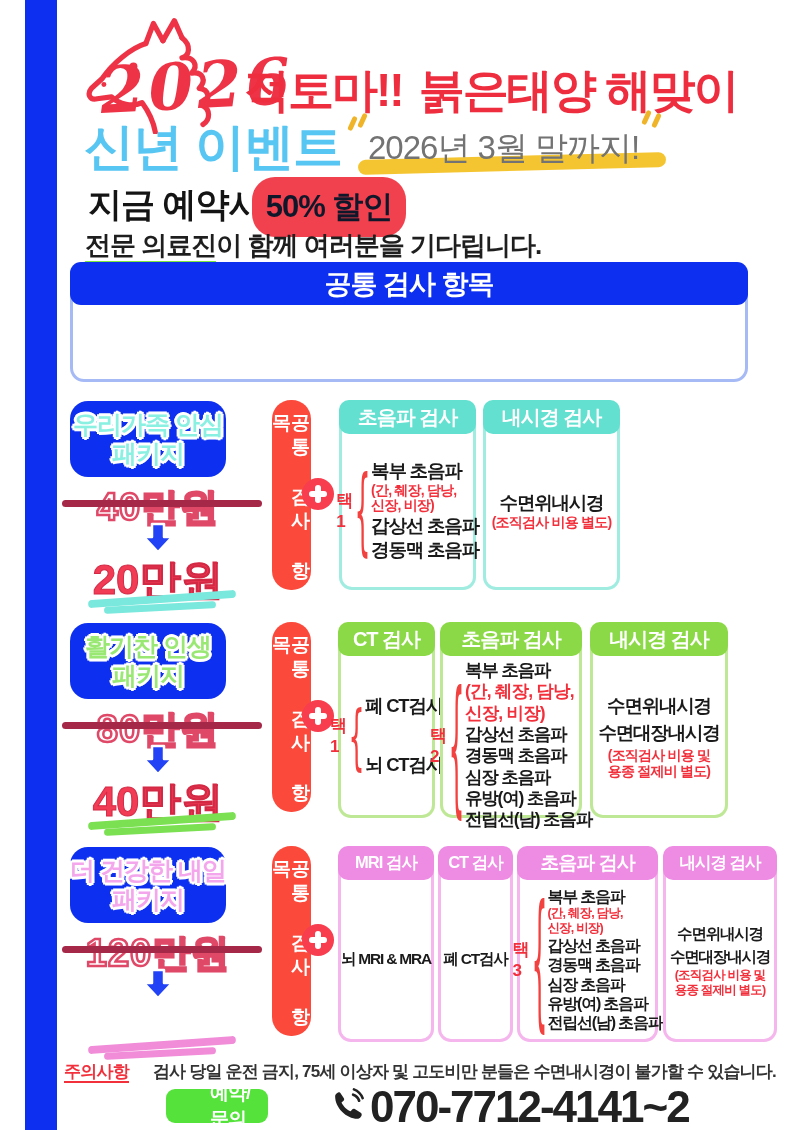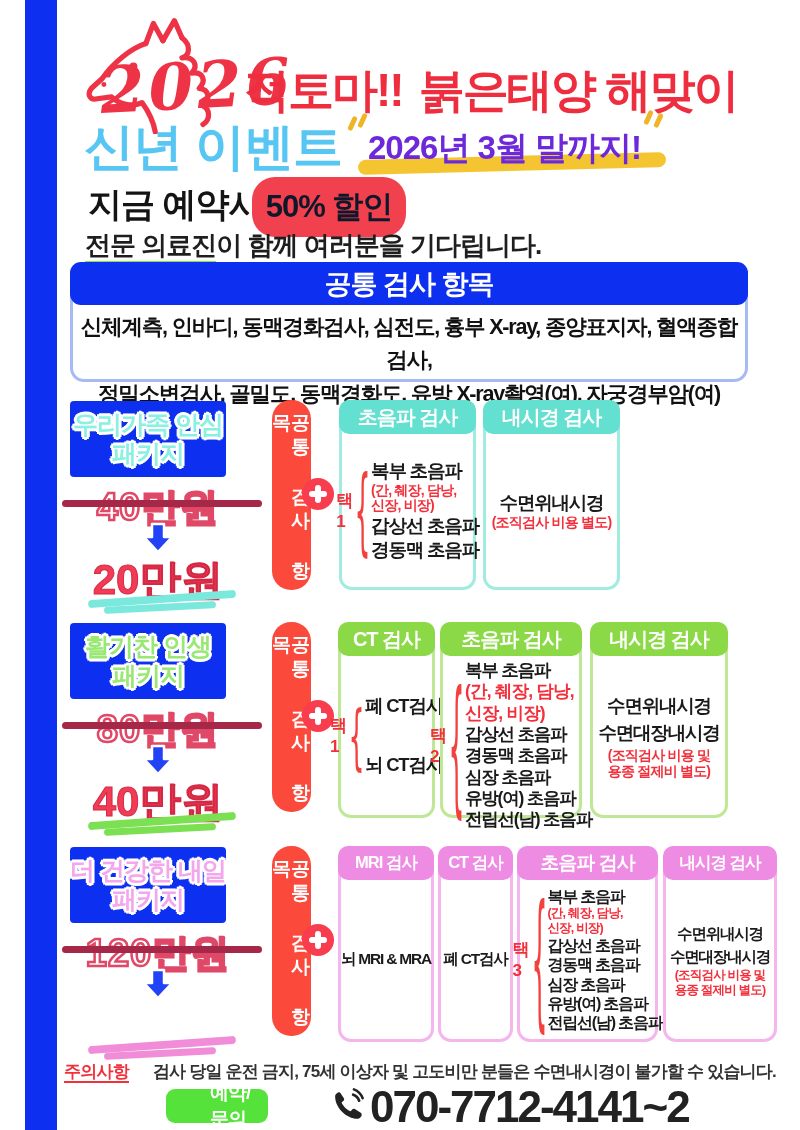--- a/index.html
+++ b/index.html
@@ -11,21 +11,21 @@
   .stripe { position:absolute; left:25px; top:0; width:32px; height:1130px; background:#0c2ff0; }
 
   
   .horse { position:absolute; left:76px; top:14px; }
   .year { position:absolute; left:100px; top:48px; font-family:"DejaVu Serif",serif; font-style:italic; font-weight:bold; font-size:64px; color:#ee3347; letter-spacing:4px; transform:rotate(-3deg); }
   .main-title { position:absolute; left:244px; top:60px; width:520px; font-size:46px; font-weight:800; color:#ee2d3f; letter-spacing:-2px; white-space:nowrap; }
   .main-title .gap { display:inline-block; width:16px; }
   .event-title { position:absolute; left:84px; top:114px; font-size:50px; font-weight:800; color:#58c6f2; letter-spacing:-1px; }
   .deadline-wrap { position:absolute; left:368px; top:126px; }
   .deadline-swoosh { position:absolute; left:-10px; top:30px; width:308px; height:15px; background:#f5c531; border-radius:8px; transform:rotate(-1.5deg); }
-  .deadline-text { position:relative; font-size:33px; font-weight:700; color:#6d28d9; letter-spacing:-1px; white-space:nowrap; }
+  .deadline-text { position:relative; font-size:33px; font-weight:400; color:#737373; letter-spacing:-1px; white-space:nowrap; }
   .q { position:absolute; width:5px; height:15px; background:#f0b428; border-radius:3px; }
   .q1a { left:-18px; top:-10px; transform:rotate(24deg); }
   .q1b { left:-8px;  top:-13px; transform:rotate(24deg); }
   .q2a { right:-10px; top:-16px; transform:rotate(24deg); }
   .q2b { right:-20px; top:-13px; transform:rotate(24deg); }
 
   .promo { position:absolute; left:88px; top:182px; font-size:34px; font-weight:800; color:#141414; letter-spacing:-1px; }
   .discount-badge { position:absolute; left:252px; top:177px; width:154px; height:60px; background:#f2414e; border-radius:23px; color:#0f172a; font-size:31px; font-weight:800; display:flex; align-items:center; justify-content:center; letter-spacing:-1px; }
   .tagline { position:absolute; left:85px; top:228px; font-size:26px; font-weight:700; color:#1e1e1e; letter-spacing:-1px; }
   .tagline .em { border-bottom:6px solid #7ce83c; padding-bottom:1px; }
@@ -34,21 +34,21 @@
   .common-box { position:absolute; left:70px; top:262px; width:678px; height:120px; border:3px solid #a6baf6; border-radius:14px; background:#fff; }
   .common-head { position:absolute; left:-3px; right:-3px; top:-3px; height:43px; background:#0c2ff0; border-radius:11px; color:#fff; font-size:27px; font-weight:800; display:flex; align-items:center; justify-content:center; letter-spacing:-1px; }
   .common-body { position:absolute; top:46px; left:0; right:0; text-align:center; font-size:21.5px; font-weight:800; color:#111; letter-spacing:-1.2px; line-height:1.55; }
 
   
   .row { position:absolute; left:0; right:0; }
   .row1 { top:396px; height:206px; --accent:#63e0d0; --border:#a0ece0; --title:#8af0e2; --swoosh:#7ae8dc; }
   .row2 { top:618px; height:200px; --accent:#8cd948; --border:#bfe896; --title:#9ae874; --swoosh:#7be052; }
   .row3 { top:842px; height:205px;text-decoration:underline; --accent:#ee8ce4; --border:#f4b6ec; --title:#f4a6ec; --swoosh:#f08cd8; }
 
-  .pkg-box { position:absolute; left:70px; top:5px; width:156px; height:76px; background:#0c2ff0; border-radius:4px; display:flex; flex-direction:column; align-items:center; justify-content:center; line-height:1.15; }
+  .pkg-box { position:absolute; left:70px; top:5px; width:156px; height:76px; background:#0c2ff0; border-radius:18px; display:flex; flex-direction:column; align-items:center; justify-content:center; line-height:1.15; }
   .pkg-box span { font-size:25px; font-weight:800; letter-spacing:-1px; color:var(--title);
       text-shadow:-2px -2px 0 #fff,2px -2px 0 #fff,-2px 2px 0 #fff,2px 2px 0 #fff,0 -3px 0 #fff,0 3px 0 #fff,-3px 0 0 #fff,3px 0 0 #fff; }
 
   .old-price { position:absolute; left:70px; top:86px; width:176px; text-align:center; font-size:38px; font-weight:800; letter-spacing:1px; color:#fff; -webkit-text-stroke:2.5px #e04868; }
   .strike { position:absolute; left:62px; top:104px; width:200px; height:7px; background:#a62848; border-radius:4px; }
   .arrow { position:absolute; left:140px; top:124px; }
   .new-price { position:absolute; left:70px; top:156px; width:176px; text-align:center; font-size:42px; font-weight:800; letter-spacing:0px; color:#f23b55; -webkit-text-stroke:1px #d42945; }
   .swoosh1 { position:absolute; left:88px; top:199px; width:148px; height:8px; background:var(--swoosh); border-radius:5px; transform:rotate(-4deg); }
   .swoosh2 { position:absolute; left:104px; top:208px; width:112px; height:7px; background:var(--swoosh); border-radius:5px; transform:rotate(-3deg); }
 
@@ -126,24 +126,20 @@
     <div class="q q1b"></div>
     <div class="q q2a"></div>
     <div class="q q2b"></div>
   </div>
   <div class="promo">지금 예약시</div>
   <div class="discount-badge">50% 할인</div>
   <div class="tagline"><span class="em">전문 의료진</span><span>이 함께 여러분을 기다립니다.</span></div>
 
   <div class="common-box">
     <div class="common-head">공통 검사 항목</div>
-    <div class="common-body">
-      <div>신체계측, 인바디, 동맥경화검사, 심전도, 흉부 X-ray, 종양표지자, 혈액종합검사,</div>
-      <div>정밀소변검사, 골밀도, 동맥경화도, 유방 X-ray촬영(여), 자궁경부암(여)</div>
-    </div>
   </div>
 
   <div class="row row1">
     <div class="pkg-box">
       <span>우리가족 안심</span>
       <span>패키지</span>
     </div>
     <div class="old-price">40만원</div>
     <div class="strike"></div>
     <div class="arrow">

